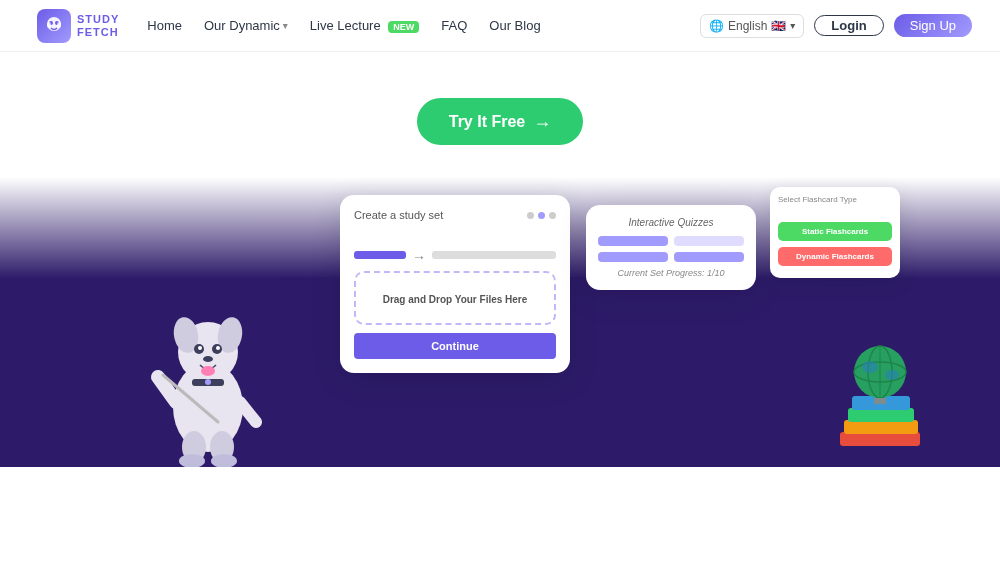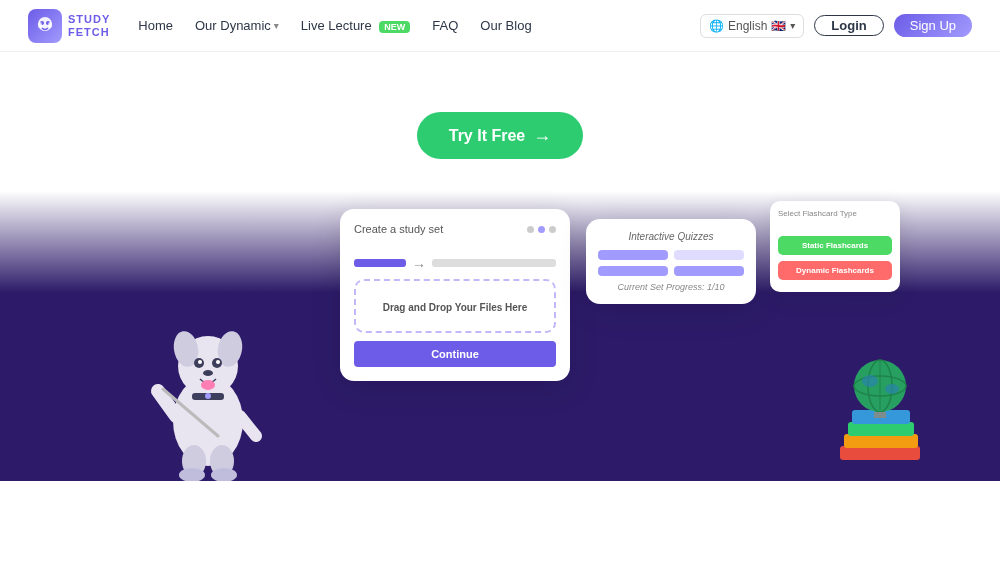--- a/index.html
+++ b/index.html
@@ -5,21 +5,21 @@
     * { margin: 0; padding: 0; box-sizing: border-box; }
     body { font-family: 'Segoe UI', Arial, sans-serif; width: 1000px; height: 563px; overflow: hidden; background: #fff; }
 
     
     .navbar {
       display: flex; align-items: center; justify-content: space-between;
       padding: 0 28px; height: 52px; border-bottom: 1px solid #eee;
       background: #fff; position: relative; z-index: 10;
     }
     .nav-left { display: flex; align-items: center; gap: 28px; }
-    .logo { display: flex; align-items: center; gap: 6px; text-decoration: none; }
+    .logo { display: flex; align-items: center; gap: 6px; text-decoration: none; margin-left: 9px; }
     .logo-icon {
       width: 34px; height: 34px; border-radius: 8px;
       background: linear-gradient(135deg, #6c5ce7, #a29bfe);
       display: flex; align-items: center; justify-content: center;
       color: white; font-weight: 900; font-size: 12px; letter-spacing: -1px;
     }
     .logo-text { font-weight: 800; font-size: 15px; color: #2d3748; line-height: 1.1; }
     .logo-text span { display: block; color: #6c5ce7; font-size: 11px; letter-spacing: 1px; }
     .nav-links { display: flex; align-items: center; gap: 22px; }
     .nav-link { font-size: 13px; color: #2d3748; text-decoration: none; font-weight: 500; cursor: pointer; }
@@ -49,21 +49,21 @@
       display: flex; flex-direction: column; align-items: center;
       padding-top: 38px; position: relative; z-index: 2;
     }
     .hero-title {
       font-size: 36px; font-weight: 800; color: #1a202c; text-align: center; line-height: 1.25;
       max-width: 660px;
     }
     .hero-title .highlight-green { color: #00b894; }
     .hero-title .highlight-blue { color: #0984e3; }
     .btn-try {
-      margin-top: 22px;
+      margin-top: 8px;
       background: #2ecc71; color: #fff; border: none; border-radius: 30px;
       padding: 13px 32px; font-size: 16px; font-weight: 700; cursor: pointer;
       display: flex; align-items: center; gap: 8px;
     }
     .btn-try-arrow { font-size: 18px; }
 
     
     .bottom-section {
       position: relative; margin-top: 32px;
       background: linear-gradient(to bottom, #fff 0%, #2d1b69 35%);
@@ -79,21 +79,21 @@
     
     .dog-svg { width: 120px; height: 200px; }
 
     
     .study-card {
       position: absolute; left: 340px; top: 18px;
       width: 230px; background: #fff; border-radius: 14px;
       box-shadow: 0 8px 30px rgba(0,0,0,0.12);
       padding: 14px; z-index: 4;
     }
-    .card-header { display: flex; align-items: center; justify-content: space-between; margin-bottom: 20px; }
+    .card-header { display: flex; align-items: center; justify-content: space-between; margin-bottom: 26px; }
     .card-title-text { font-size: 11px; color: #555; font-weight: 500; }
     .card-dots { display: flex; gap: 4px; }
     .dot { width: 7px; height: 7px; border-radius: 50%; background: #ccc; }
     .dot:nth-child(2) { background: #a29bfe; }
     .card-lines { display: flex; align-items: center; gap: 6px; margin-bottom: 8px; }
     .line-block { width: 52px; height: 8px; background: #6c5ce7; border-radius: 3px; }
     .line-arrow { color: #888; font-size: 14px; }
     .line-block2 { flex: 1; height: 8px; background: #ddd; border-radius: 3px; }
     .drop-zone {
       border: 2px dashed #c0b8f8; border-radius: 10px;

